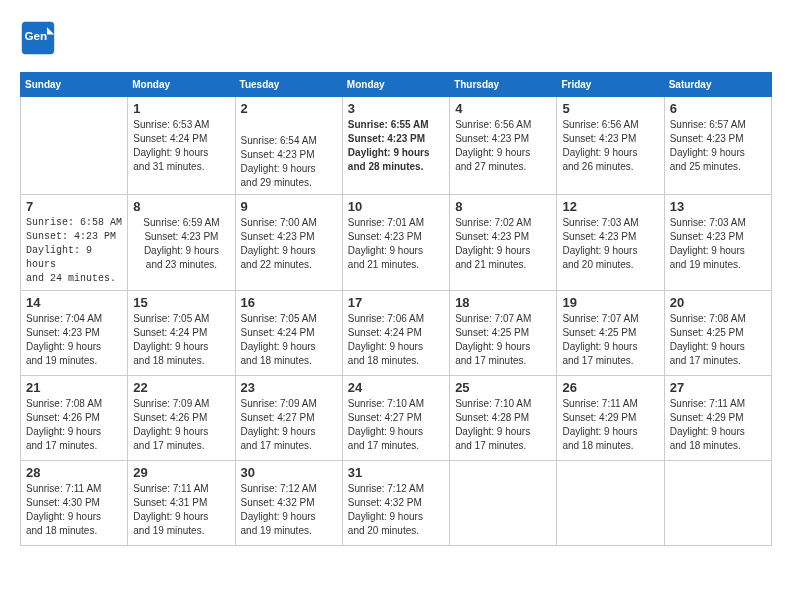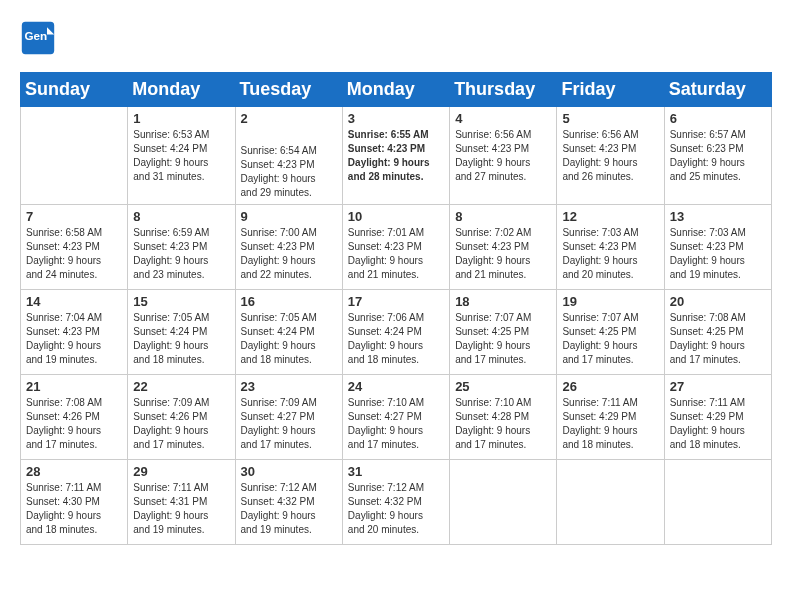--- a/index.html
+++ b/index.html
@@ -46,21 +46,21 @@
     .calendar {
       width: 100%;
       border-collapse: collapse;
       font-size: 11px;
     }
     .calendar th {
       background-color: #1a6fc4;
       color: white;
       padding: 6px 4px;
       text-align: left;
-      font-size: 18px;
+      font-size: 10px;
       font-weight: bold;
       border: 1px solid #1a6fc4;
     }
     .calendar td {
       border: 1px solid #ccc;
       vertical-align: top;
       padding: 4px 5px;
       width: 107px;
       min-height: 80px;
       background: #fff;
@@ -151,36 +151,36 @@
         <td>
           <span class="day-num">5</span>
           <div class="day-info" style="white-space: pre-line;">Sunrise: 6:56 AM
 Sunset: 4:23 PM
 Daylight: 9 hours
 and 26 minutes.</div>
         </td>
         <td>
           <span class="day-num">6</span>
           <div class="day-info" style="white-space: pre-line;">Sunrise: 6:57 AM
-Sunset: 6:23 PM
+Sunset: 4:23 PM
 Daylight: 9 hours
 and 25 minutes.</div>
         </td>
       </tr>
       <tr class="week-row">
         <td>
           <span class="day-num">7</span>
-          <div class="day-info" style="white-space: pre-line;">Sunrise: 6:58 AM
+          <div class="day-info" style="white-space: pre-line; font-family: Liberation Mono, monospace;">Sunrise: 6:58 AM
 Sunset: 4:23 PM
 Daylight: 9 hours
 and 24 minutes.</div>
         </td>
         <td>
           <span class="day-num">8</span>
-          <div class="day-info" style="white-space: pre-line;">Sunrise: 6:59 AM
+          <div class="day-info" style="white-space: pre-line; text-align: center;">Sunrise: 6:59 AM
 Sunset: 4:23 PM
 Daylight: 9 hours
 and 23 minutes.</div>
         </td>
         <td>
           <span class="day-num">9</span>
           <div class="day-info" style="white-space: pre-line;">Sunrise: 7:00 AM
 Sunset: 4:23 PM
 Daylight: 9 hours
 and 22 minutes.</div>

